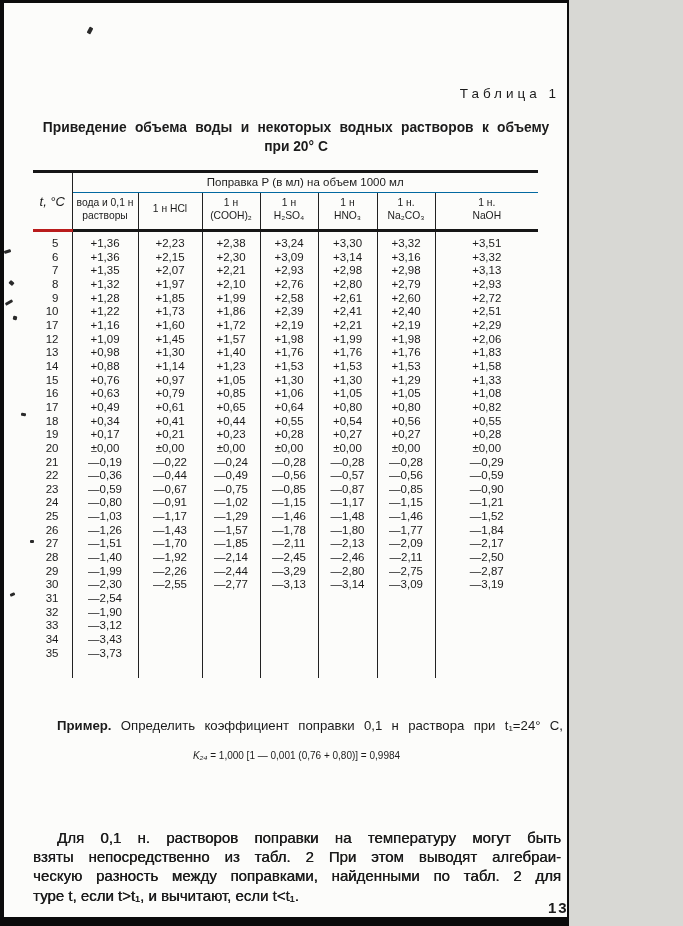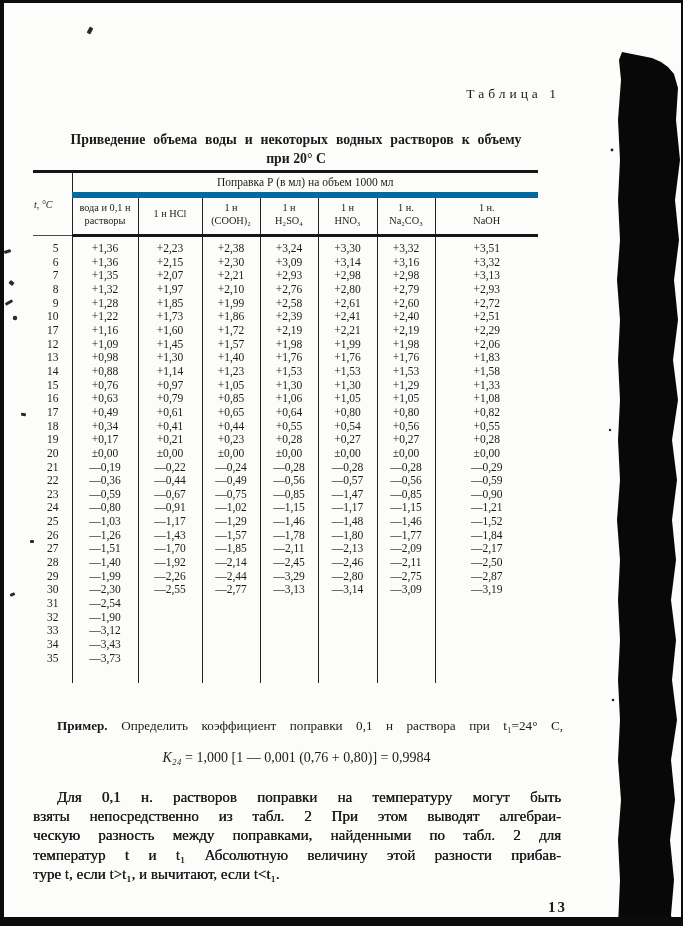--- a/index.html
+++ b/index.html
@@ -1,54 +1,54 @@
 <!DOCTYPE html>
 <html><head>
 <meta charset="utf-8">
 <style>
   html,body{margin:0;padding:0;background:#d8d8d4;}
   .scan-page{
     position:relative;
-    width:683px;height:926px;
+    width:569px;height:926px;
     background:#fcfcfa;
     overflow:hidden;
-    font-family:Liberation Serif, serif;
+    font-family:Liberation Sans, sans-serif;
     color:#1b1b1b;
   }
   
   .frame-top{position:absolute;left:0;top:0;width:683px;height:3px;background:#0c0c0c;}
   .frame-left{position:absolute;left:0;top:0;width:4px;height:926px;background:#0c0c0c;}
   .frame-right{position:absolute;right:0;top:0;width:2px;height:926px;background:#0c0c0c;}
   .frame-bottom{position:absolute;left:0;bottom:0;width:683px;height:9px;background:#0b0b0b;}
   .band-svg{position:absolute;left:0;top:0;pointer-events:none;}
   .speck{position:absolute;background:#2a2a2a;border-radius:1px;}
 
   .tab-label{
     position:absolute;left:33px;top:86px;width:527px;
     text-align:right;font-size:13.5px;letter-spacing:4px;font-weight:normal;
   }
   .doc-title{
     position:absolute;left:30px;top:118px;width:532px;
     text-align:center;font-weight:bold;font-size:13.8px;line-height:19px;
   }
-  .doc-title .line1{word-spacing:4.5px;margin-top:12px;}
+  .doc-title .line1{word-spacing:4.5px;}
 
   .tbl-wrap{position:absolute;left:33px;top:170px;width:505px;}
   table.main{
     border-collapse:collapse;table-layout:fixed;width:505px;
     border-top:3px solid #161616;
     font-size:11.5px;
   }
   table.main th{font-weight:normal;}
   th.temp-h{
-    border-right:1px solid #222;border-bottom:1px solid #b91c1c;
-    font-size:10px;font-style:italic;vertical-align:middle;text-align:left;
+    border-right:1px solid #222;border-bottom:3px solid #b91c1c;
+    font-size:13px;font-style:italic;vertical-align:middle;text-align:center;
   }
   th.span-h{
-    border-bottom:6px solid #0369a1;
+    border-bottom:1px solid #0369a1;
     font-size:11.5px;text-align:center;padding:3px 0 4px 0;
   }
   th.col-h{
     border-left:1px solid #222;border-bottom:3px solid #161616;
     font-size:10.3px;line-height:12.5px;text-align:center;
     white-space:pre-line;padding:4px 1px 7px 1px;vertical-align:middle;
   }
   td{padding:0;line-height:13.65px;text-align:center;}
   td.t-col{text-align:right;padding-right:13px;}
   td + td{border-left:1px solid #222;}
@@ -57,30 +57,30 @@
   tr.spacer td{height:5px;}
 
   .example{
     position:absolute;left:33px;top:701px;width:530px;
     font-size:13.2px;line-height:17px;
   }
   .example .l1{text-align:justify;text-align-last:justify;margin-top:16px;}
   .example .l1 .lbl{font-weight:bold;padding-left:24px;}
   .formula{
     position:absolute;left:33px;top:750px;width:527px;
-    text-align:center;font-size:14px;
+    text-align:center;font-size:10px;
   }
   .formula .k{font-style:italic;}
   .para{
     position:absolute;left:33px;top:788px;width:528px;
     font-size:15px;line-height:19.2px;
     text-shadow:0.35px 0 0 currentColor;
   }
   .para .pline{text-align:justify;text-align-last:justify;}
-  .para .pline.first{text-indent:24px;}
+  .para .pline.first{text-indent:24px;margin-top:40px;}
   .para .pline.last{text-align-last:left;}
   .page-num{
     position:absolute;left:548px;top:899px;
     font-size:15px;font-weight:bold;letter-spacing:2px;
   }
 </style>
 </head>
 <body>
 
 <div class="scan-page">
@@ -316,21 +316,21 @@
             <td>—0,57</td>
             <td>—0,56</td>
             <td>—0,59</td>
           </tr>
           <tr>
             <td class="t-col">23</td>
             <td>—0,59</td>
             <td>—0,67</td>
             <td>—0,75</td>
             <td>—0,85</td>
-            <td>—1,47</td>
+            <td>—0,87</td>
             <td>—0,85</td>
             <td>—0,90</td>
           </tr>
           <tr>
             <td class="t-col">24</td>
             <td>—0,80</td>
             <td>—0,91</td>
             <td>—1,02</td>
             <td>—1,15</td>
             <td>—1,17</td>
@@ -466,21 +466,20 @@
   </div>
 
   <div class="formula">
     <span class="k">K₂₄</span><span> = 1,000 [1 — 0,001 (0,76 + 0,80)] = 0,9984</span>
   </div>
 
   <div class="para">
       <div class="pline first">Для 0,1 н. растворов поправки на температуру могут быть</div>
       <div class="pline">взяты непосредственно из табл. 2  При этом выводят алгебраи-</div>
       <div class="pline">ческую разность между поправками, найденными по табл. 2 для</div>
-      <div class="pline">температур t и t₁  Абсолютную величину этой разности прибав-</div>
       <div class="pline last">туре t, если t&gt;t₁, и вычитают, если t&lt;t₁.</div>
     </div>
 
   <div class="page-num">13</div>
 
   <svg class="band-svg" width="683" height="926" viewBox="0 0 683 926">
     <polygon fill="#080808" points="
       622,52 632,54 642,56 652,58 661,62 668,67 674,74 678,88 676,120 680,160 675,200
       679,240 674,280 678,320 673,360 678,400 672,440 677,480 672,520 676,560 671,600
       676,640 672,680 677,720 671,760 675,800 670,840 674,880 671,915 673,926

